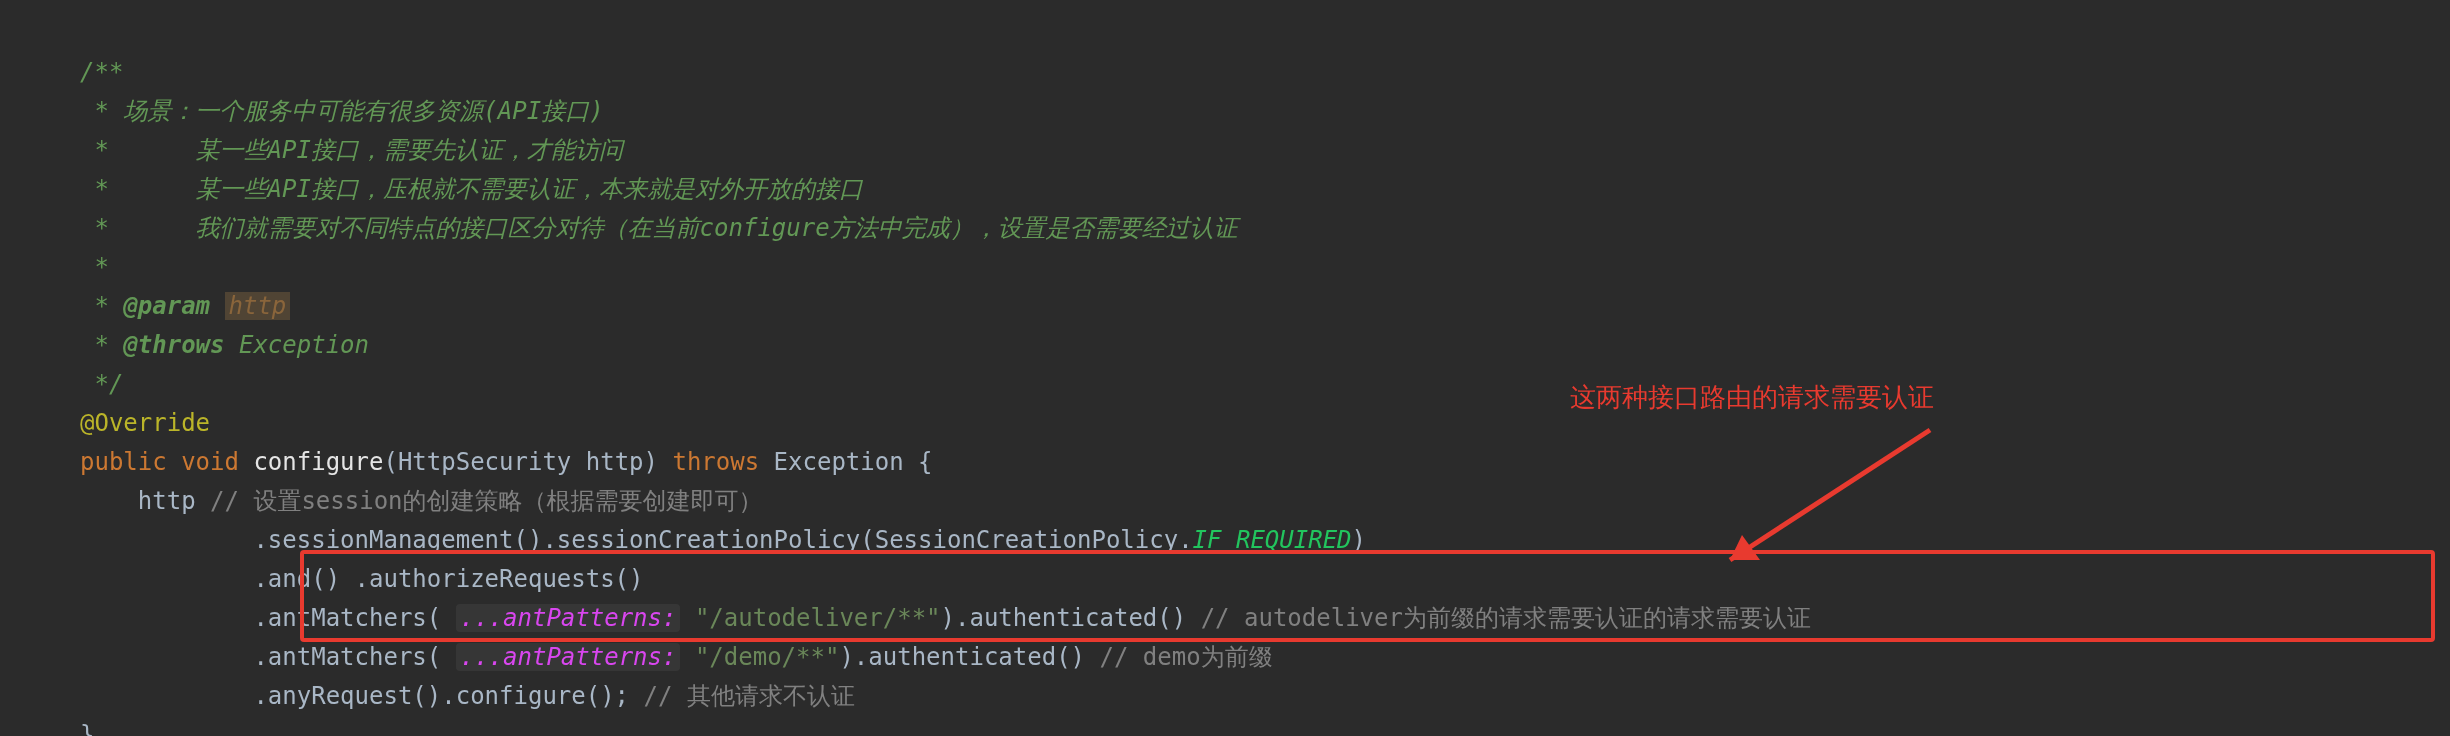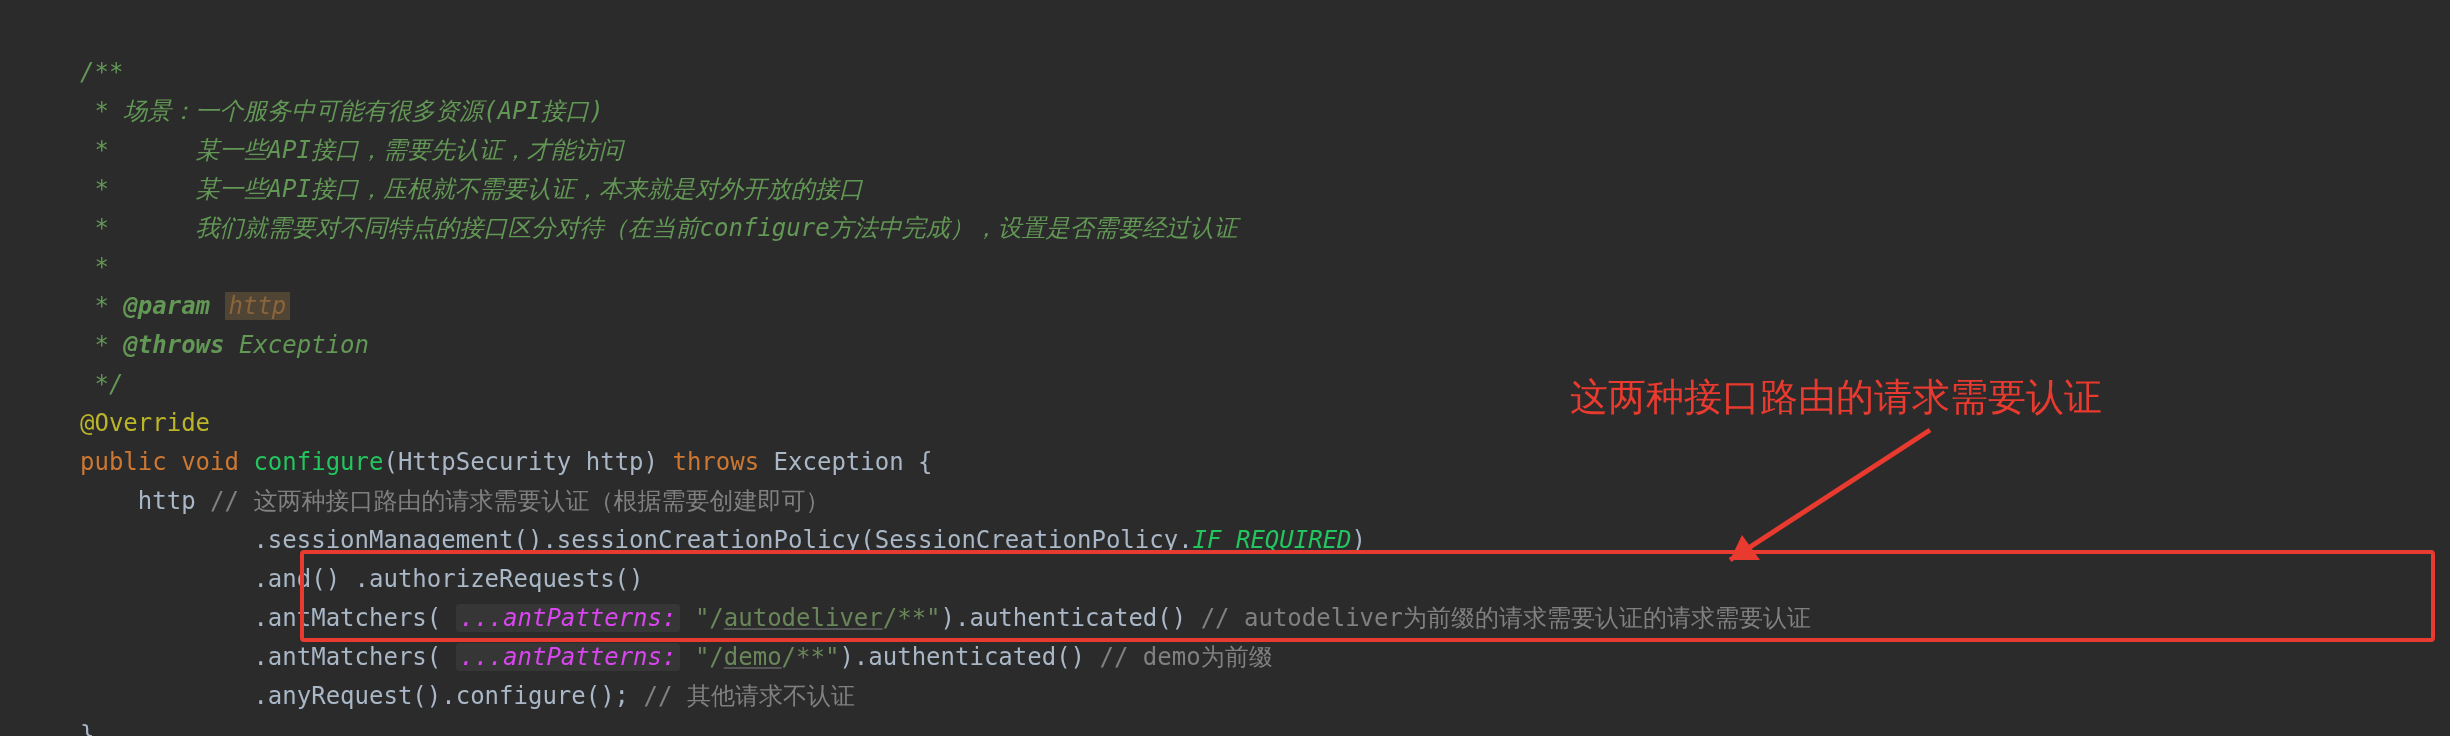--- a/index.html
+++ b/index.html
@@ -15,44 +15,44 @@
   .editor {
     position: relative;
     padding: 14px 0 0 80px;
     white-space: pre;
     color: #a9b7c6;
   }
   .cmt   { color: #629755; font-style: italic; }          
   .line-cmt { color: #808080; }                             
   .ann   { color: #bbb529; }                                
   .kw    { color: #cc7832; text-align: center; }                                
-  .mname { color: #22c55e; }                                
+  .mname { color: #e5e5e5; }                                
   .type  { color: #a9b7c6; }
   .str   { color: #6a8759; }                                
   .hint  { color: #d946ef; background: rgba(120,120,120,0.15); border-radius:4px; padding:0 4px; font-style: italic; }
   .const { color: #22c55e; font-style: italic; text-decoration: underline; }            
   .ptag  { color: #629755; font-style: italic; font-weight: bold; }
   .pname { color: #8a653b; background: rgba(190,144,80,0.25); font-style: italic; padding:0 4px; }
-  .u     { text-decoration: underline; text-decoration-color: rgba(128,128,128,0.5); }
+  .u     { text-decoration-color: rgba(128,128,128,0.5); }
 
   .red-box {
     position: absolute;
     border: 4px solid #e83a2f;
     border-radius: 4px;
     pointer-events: none;
     left: 300px;
     top: 550px;
     width: 2135px;
     height: 92px;
   }
   .red-note {
     position: absolute;
     color: #e83a2f;
     font-family: "PingFang SC","Microsoft YaHei",sans-serif;
-    font-size: 38px;
+    font-size: 26px;
     font-style: normal;
     left: 1570px;
     top: 378px;
     white-space: nowrap;
   }
   .arrow {
     position: absolute;
     left: 1700px;
     top: 420px;
     width: 260px;
@@ -70,21 +70,21 @@
 <span class="cmt"> * 场景：一个服务中可能有很多资源(API接口)</span>
 <span class="cmt"> *      某一些API接口，需要先认证，才能访问</span>
 <span class="cmt"> *      某一些API接口，压根就不需要认证，本来就是对外开放的接口</span>
 <span class="cmt"> *      我们就需要对不同特点的接口区分对待（在当前configure方法中完成），设置是否需要经过认证</span>
 <span class="cmt"> *</span>
 <span class="cmt"> * </span><span class="ptag">@param</span><span> </span><span class="pname">http</span>
 <span class="cmt"> * </span><span class="ptag">@throws</span><span class="cmt"> Exception</span>
 <span class="cmt"> */</span>
 <span class="ann">@Override</span>
 <span class="kw">public</span> <span class="kw">void</span> <span class="mname">configure</span><span>(</span><span class="type">HttpSecurity </span><span>http</span><span>)</span> <span class="kw">throws</span> <span>Exception</span> <span>{</span>
-<span>    http </span><span class="line-cmt">// 这两种接口路由的请求需要认证（根据需要创建即可）</span>
+<span>    http </span><span class="line-cmt">// 设置session的创建策略（根据需要创建即可）</span>
 <span>            .sessionManagement().sessionCreationPolicy(SessionCreationPolicy.</span><span class="const">IF_REQUIRED</span><span>)</span>
 <span>            .and() .authorizeRequests()</span>
 <span>            .antMatchers( </span><span class="hint">...antPatterns:</span><span> </span><span class="str">"/</span><span class="str u">autodeliver</span><span class="str">/**"</span><span>).authenticated() </span><span class="line-cmt">// autodeliver为前缀的请求需要认证的请求需要认证</span>
 <span>            .antMatchers( </span><span class="hint">...antPatterns:</span><span> </span><span class="str">"/</span><span class="str u">demo</span><span class="str">/**"</span><span>).authenticated() </span><span class="line-cmt">// demo为前缀</span>
 <span>            .anyRequest().configure(); </span><span class="line-cmt">// 其他请求不认证</span>
 <span>}</span>
 </div>
 
 <div class="red-box"></div>
 <div class="red-note">这两种接口路由的请求需要认证</div>

